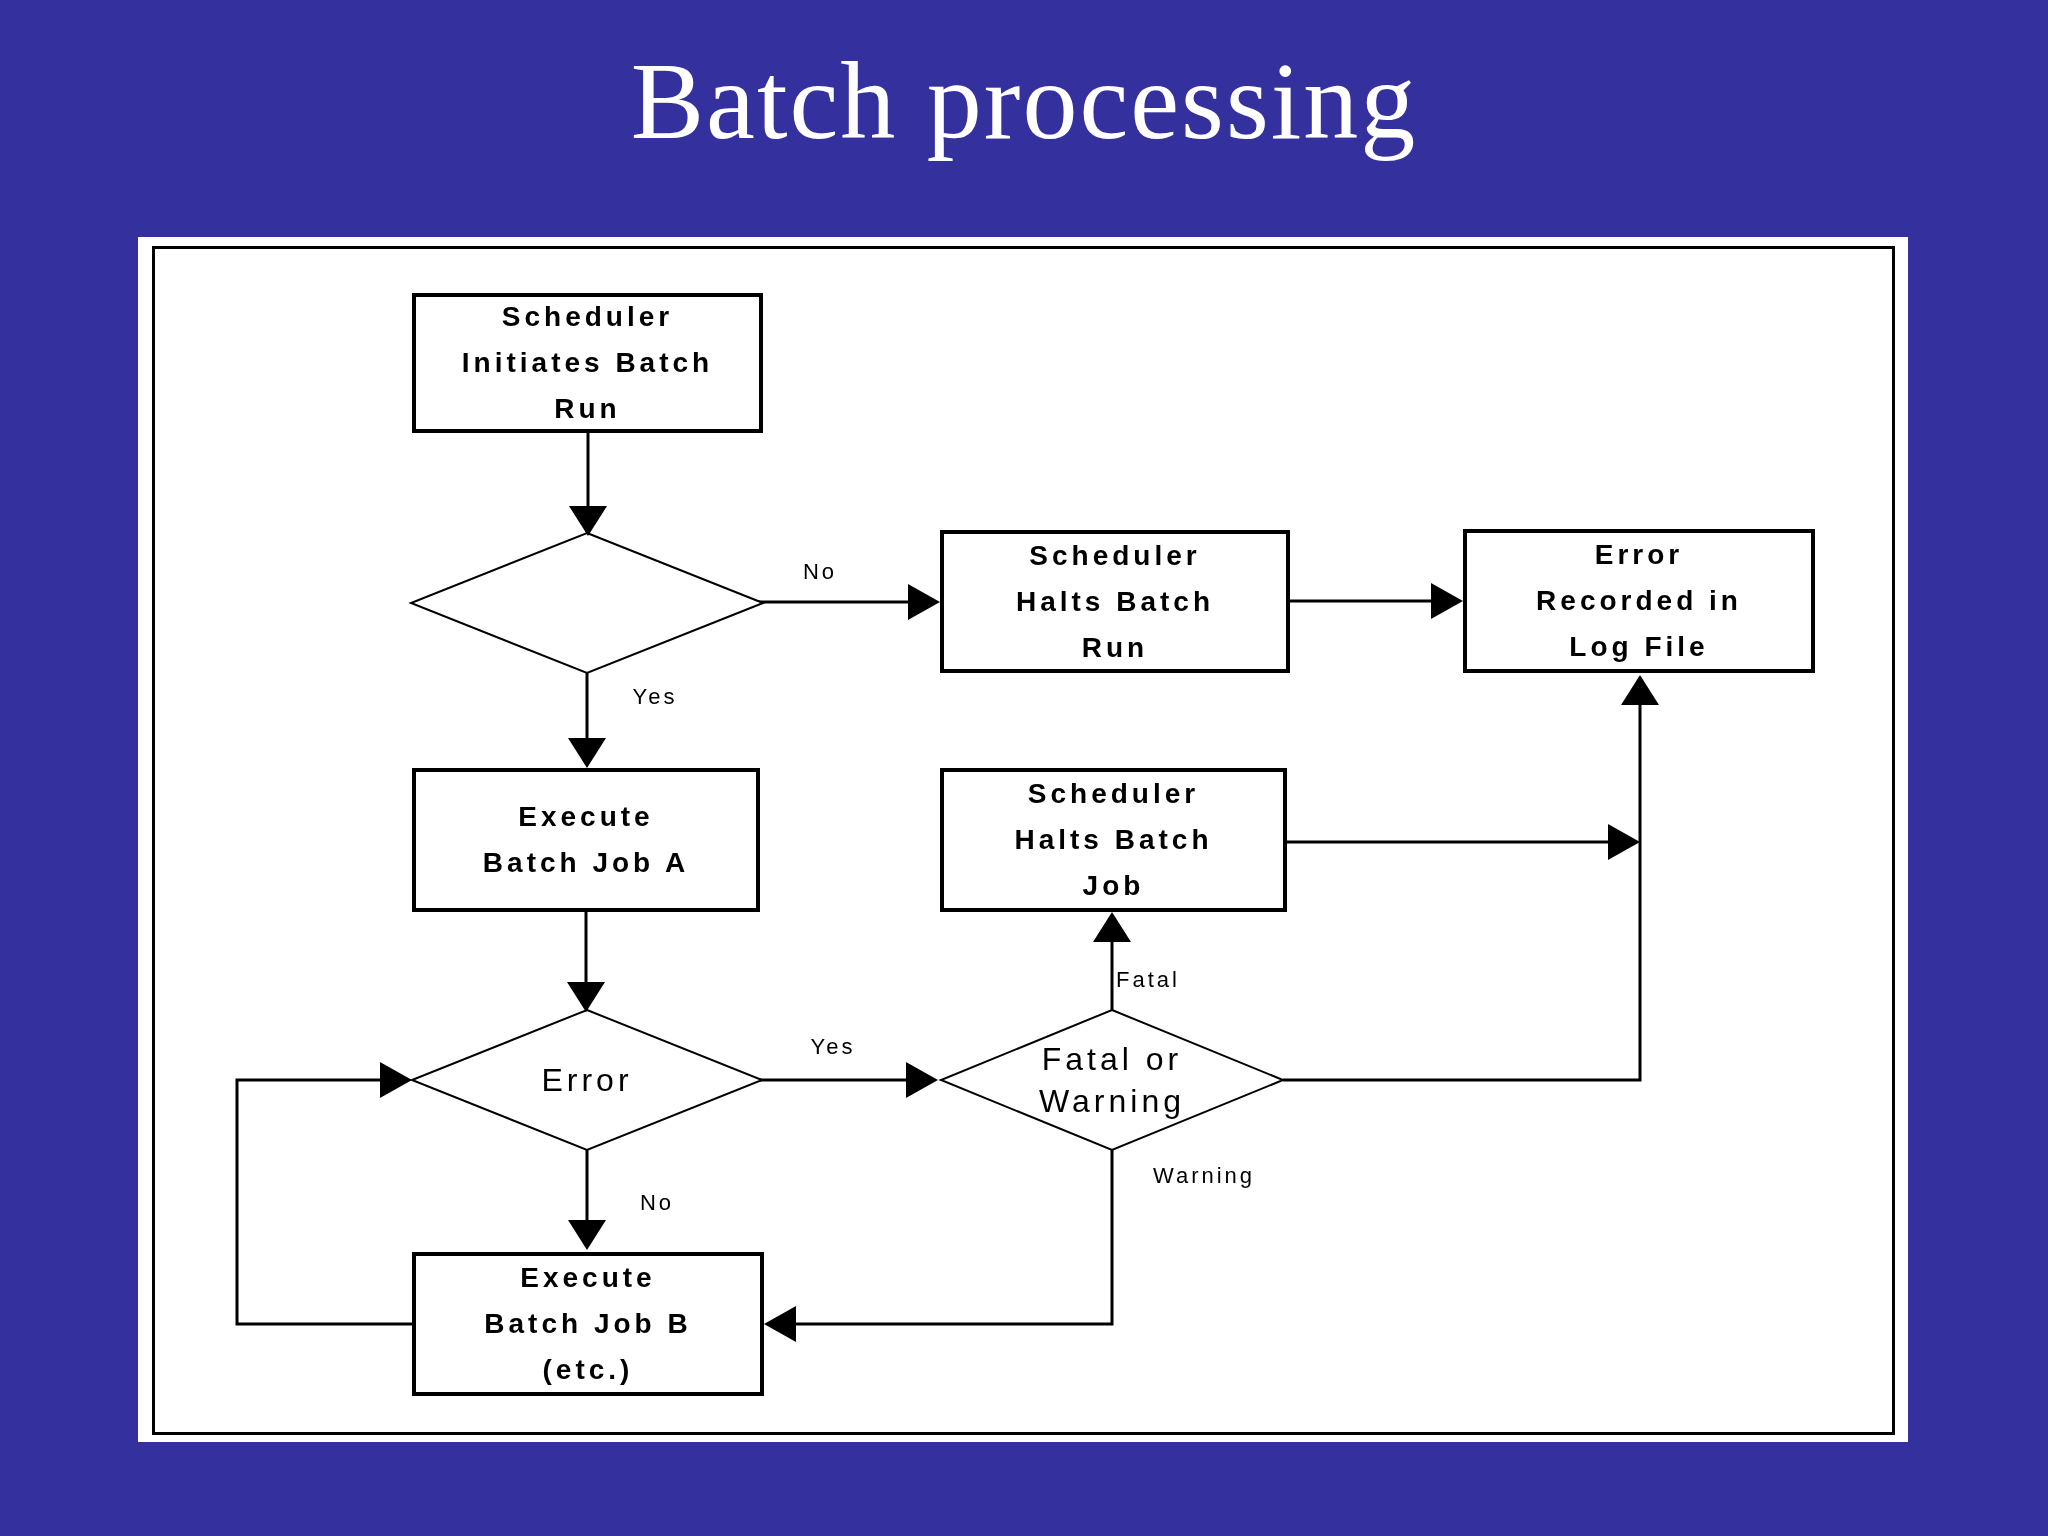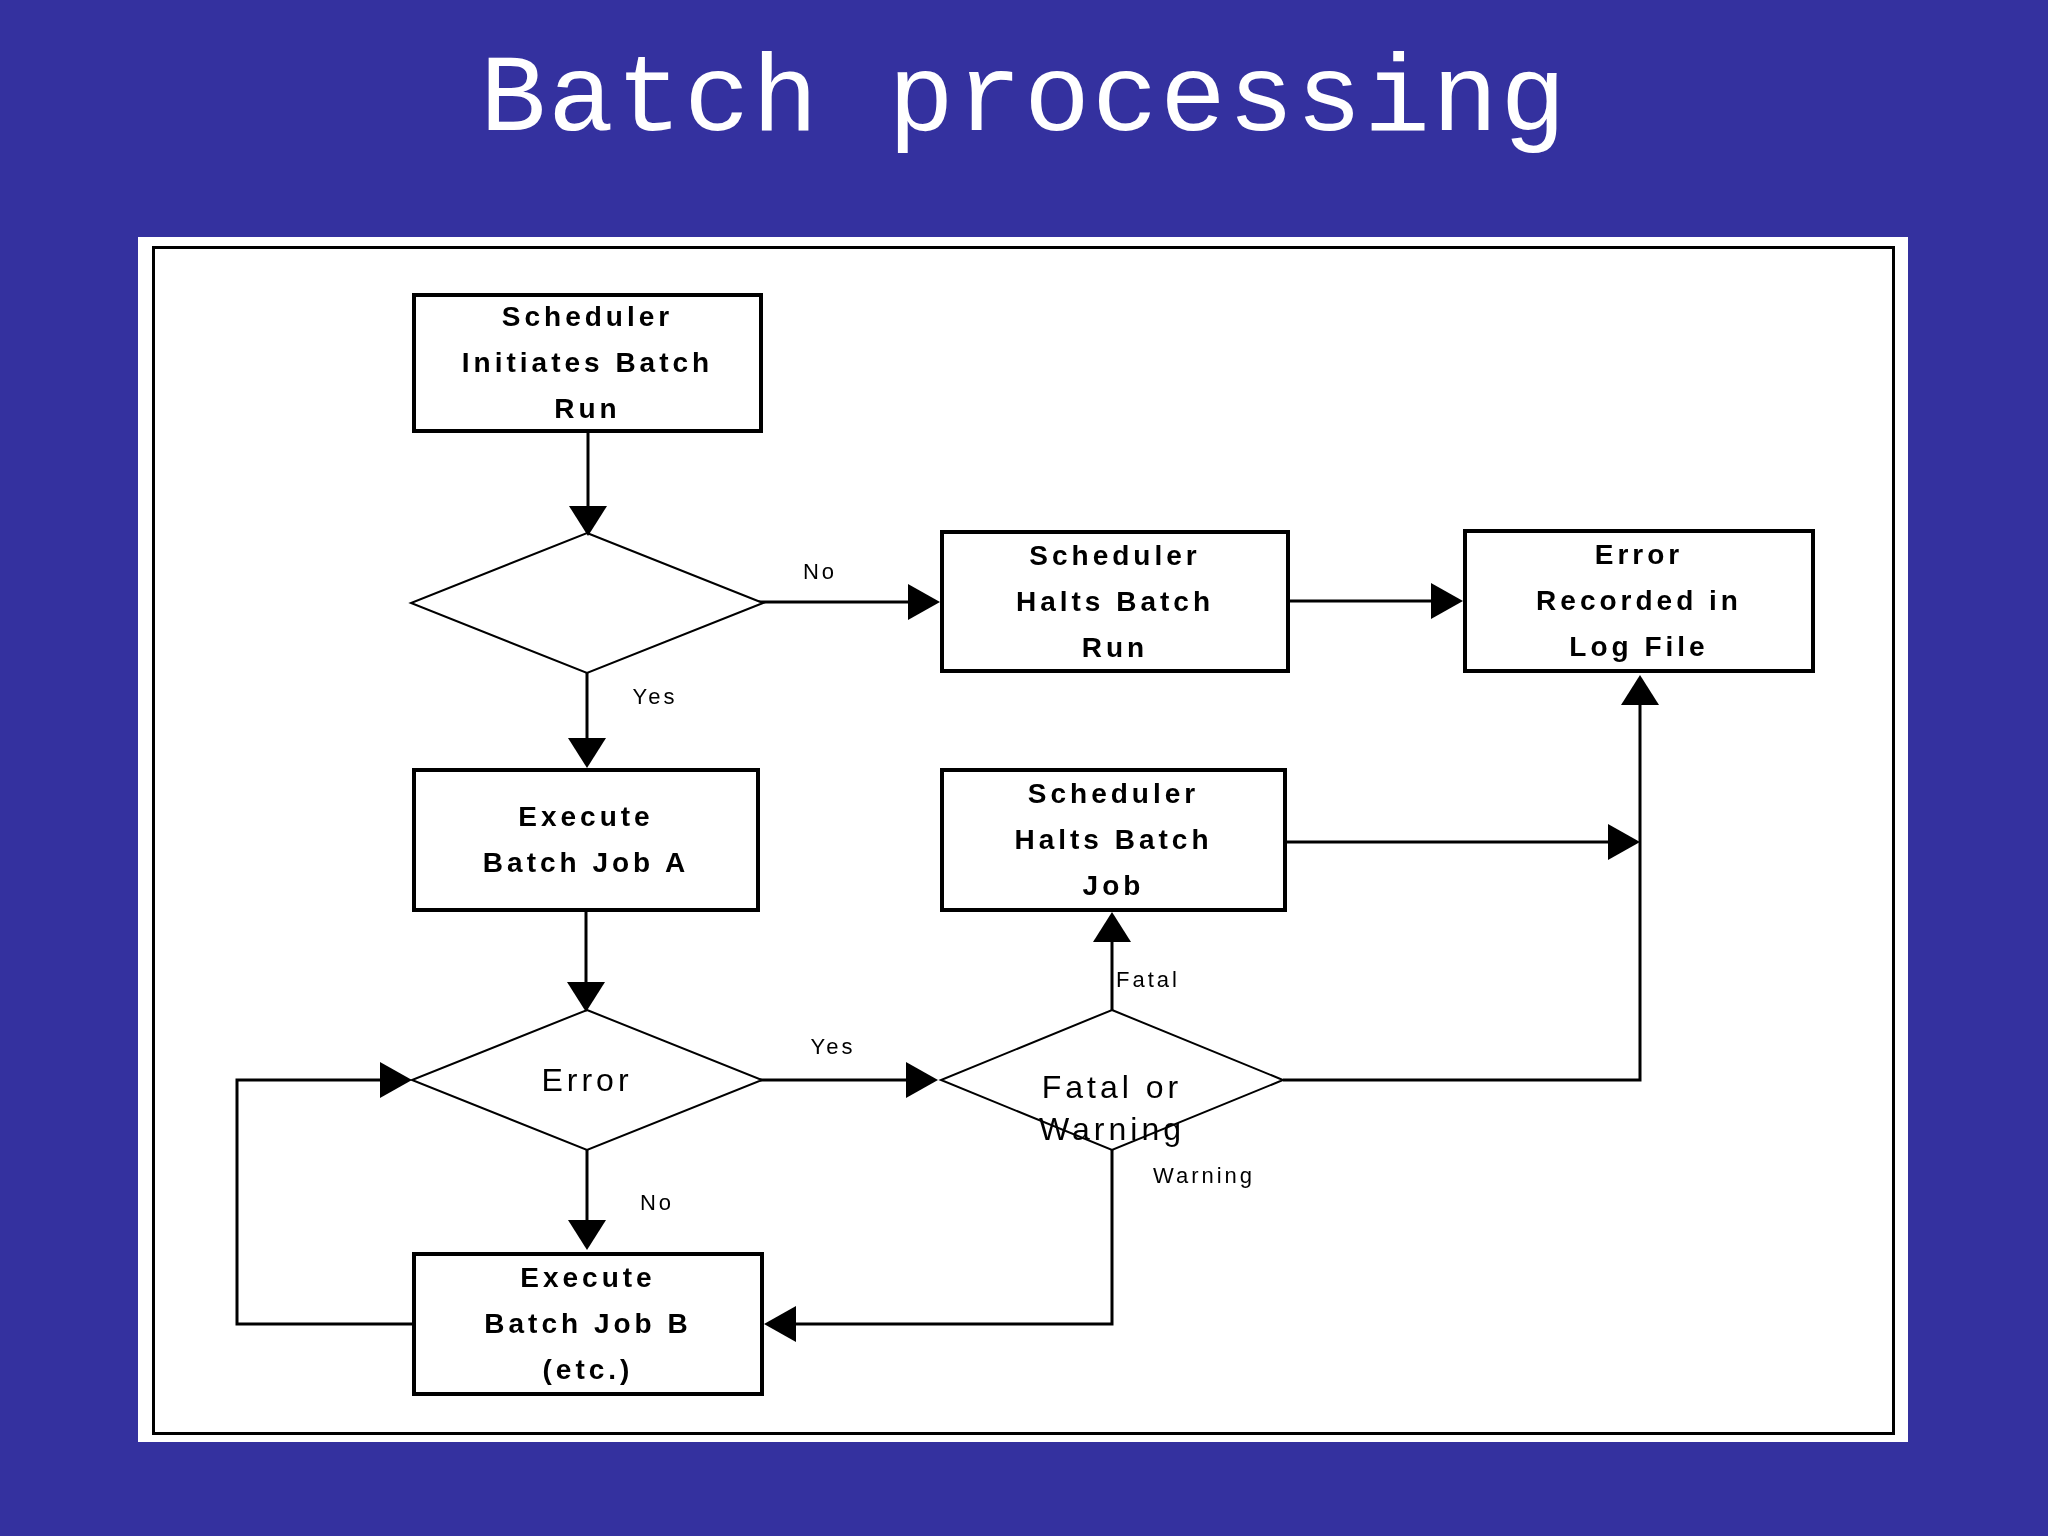--- a/index.html
+++ b/index.html
@@ -16,21 +16,21 @@
     height: 1536px;
     background: var(--bg);
     overflow: hidden;
     font-family: "Liberation Sans", "DejaVu Sans", sans-serif;
   }
   .title {
     position: absolute;
     left: 0; right: 0; top: 38px;
     text-align: center;
     color: var(--title-ink);
-    font-family: Liberation Mono, monospace;
+    font-family: Liberation Serif, serif;
     font-size: 110px;
     letter-spacing: 2px;
     font-weight: normal;
   }
   .panel {
     position: absolute;
     left: 138px; top: 237px;
     width: 1770px; height: 1205px;
     background: var(--panel);
   }
@@ -87,21 +87,21 @@
   }
   
   #node-initiate  { left: 412px;  top: 293px;  width: 351px; height: 140px; }
   #node-halt-run  { left: 940px;  top: 530px;  width: 350px; height: 143px; }
   #node-error-log { left: 1463px; top: 529px;  width: 352px; height: 144px; }
   #node-job-a     { left: 412px;  top: 768px;  width: 348px; height: 144px; }
   #node-halt-job  { left: 940px;  top: 768px;  width: 347px; height: 144px; }
   #node-job-b     { left: 412px;  top: 1252px; width: 352px; height: 144px; }
   #label-success       { left: 587px;  top: 603px;  width: 260px; height: 60px; }
   #label-error         { left: 587px;  top: 1080px; width: 260px; height: 60px; }
-  #label-fatal-warning { left: 1112px; top: 1080px; width: 280px; height: 90px; margin-top: 28px; }
+  #label-fatal-warning { left: 1112px; top: 1080px; width: 280px; height: 90px; }
   #edge-label-success-no  { left: 820px;  top: 572px; }
   #edge-label-success-yes { left: 655px;  top: 697px; }
   #edge-label-error-yes   { left: 833px;  top: 1047px; }
   #edge-label-error-no    { left: 657px;  top: 1203px; }
   #edge-label-fatal       { left: 1148px; top: 980px; }
   #edge-label-warning     { left: 1204px; top: 1176px; }
 </style>
 </head>
 <body>
 

